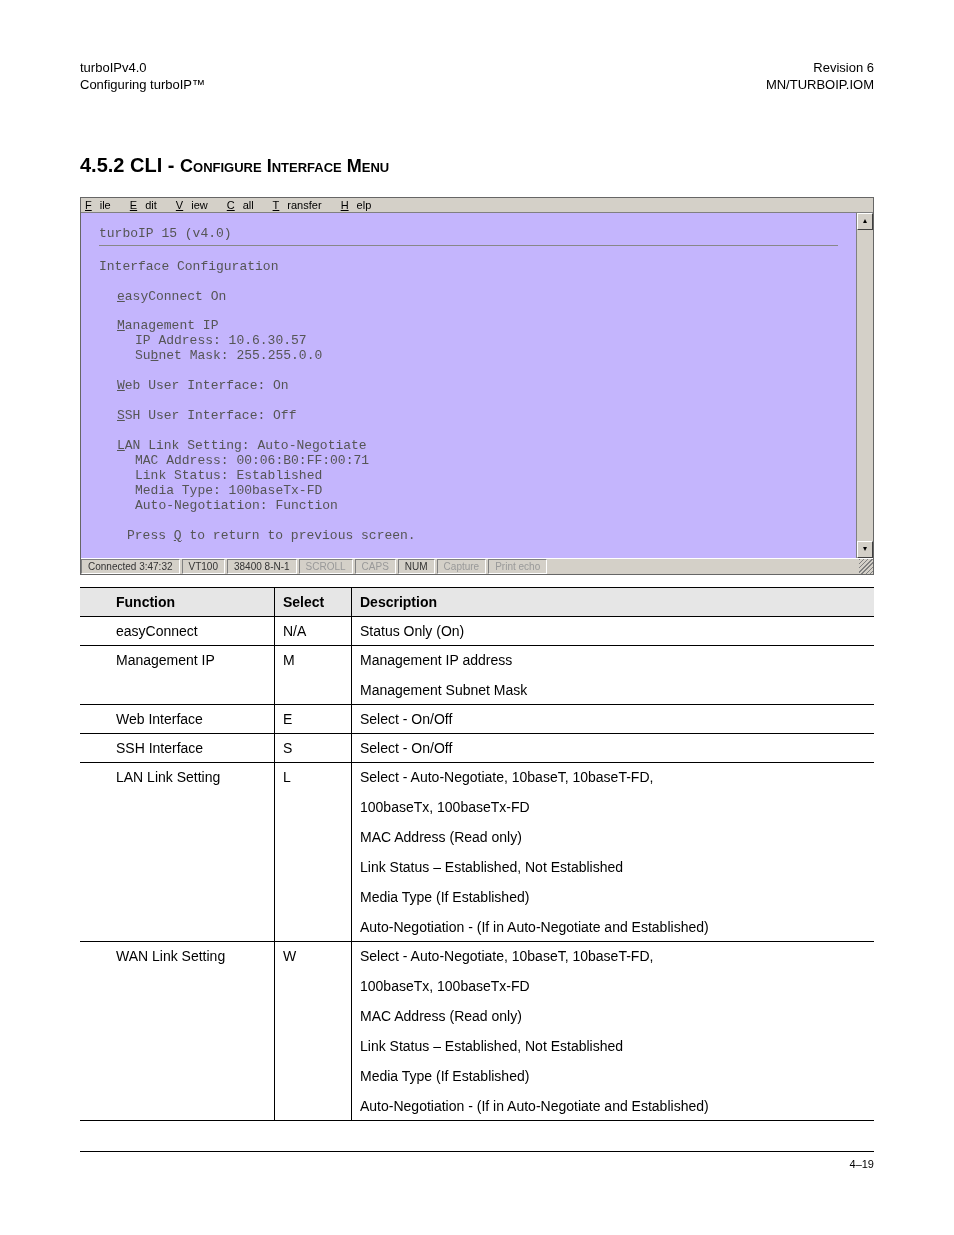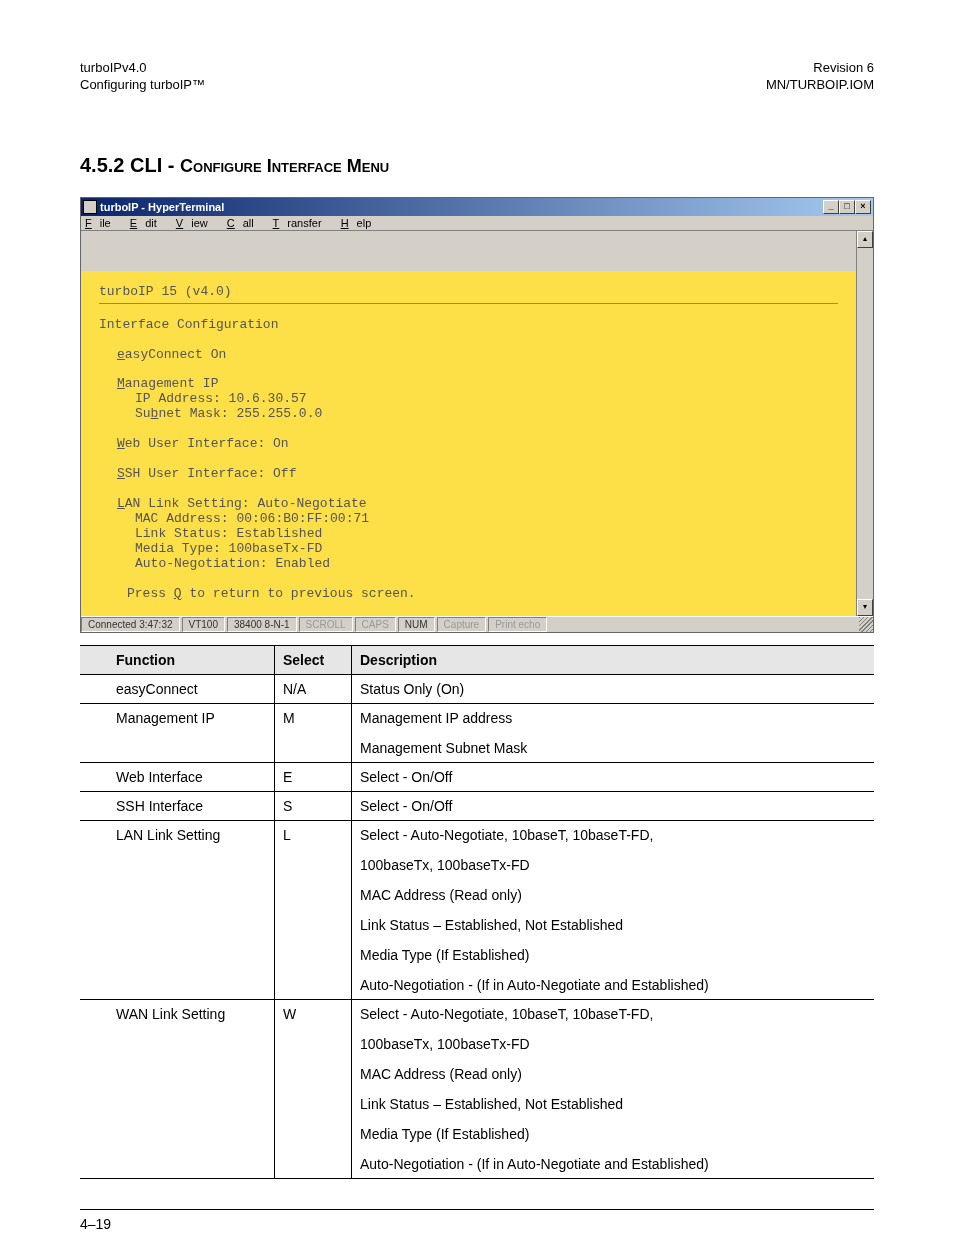--- a/index.html
+++ b/index.html
@@ -77,29 +77,28 @@
     background: #d4d0c8;
     padding: 1px 4px;
     font-size: 11px;
     border-bottom: 1px solid #808080;
   }
   .ht-menubar span { margin-right: 8px; }
   .ht-menubar .ul { text-decoration: underline; }
   .ht-body-wrap { display:flex; }
   .ht-body {
     flex: 1;
-    background: #fde047;
+    background: #c4b5fd;
     padding: 14px 18px;
     font-family: "Courier New", monospace;
     font-size: 13px;
     line-height: 1.15;
     color: #555;
     min-height: 310px;
     border-right: 0;
-    margin-top: 40px;
   }
   .ht-body .hr {
     border-bottom: 1px solid #888;
     margin: 3px 0 14px 0;
   }
   .ht-body .u { text-decoration: underline; }
   .ht-cols { display:flex; gap: 60px; }
   .ht-sb {
     width: 16px;
     background: #d4d0c8;
@@ -168,22 +167,22 @@
   table.def td.desc div:last-child { margin-bottom: 0; }
   .col-func { width: 150px; }
   .col-sel { width: 60px; }
 
   .page-rule {
     border: none;
     border-top: 1px solid #000;
     margin: 30px 0 6px 0;
   }
   .page-num {
-    text-align: left;
-    font-size: 14px;
+    text-align: right;
+    font-size: 11px;
   }
 </style>
 </head>
 <body>
 
 <div class="page">
 
   <div class="hdr">
     <div class="hdr-left">
       <div>turboIPv4.0</div>
@@ -197,31 +196,20 @@
 
   <div class="section-title">
     <span class="num">4.5.2</span>
     <span> </span>
     <span class="t-main">CLI</span>
     <span> - </span>
     <span class="t-sc" style="font-size:18px">Configure Interface Menu</span>
   </div>
 
   <div class="ht-window">
-    <div class="ht-titlebar">
-      <div class="ht-title-left">
-        <span class="ht-icon"></span>
-        <span>turboIP - HyperTerminal</span>
-      </div>
-      <div class="ht-winbtns">
-        <div class="ht-winbtn">_</div>
-        <div class="ht-winbtn">□</div>
-        <div class="ht-winbtn">×</div>
-      </div>
-    </div>
     <div class="ht-menubar">
       <span><span class="ul">F</span><span>ile</span></span>
       <span><span class="ul">E</span><span>dit</span></span>
       <span><span class="ul">V</span><span>iew</span></span>
       <span><span class="ul">C</span><span>all</span></span>
       <span><span class="ul">T</span><span>ransfer</span></span>
       <span><span class="ul">H</span><span>elp</span></span>
     </div>
     <div class="ht-body-wrap">
       <div class="ht-body">
@@ -239,21 +227,21 @@
           <div><span class="u">W</span><span>eb User Interface: On</span></div>
           <br>
           <div><span class="u">S</span><span>SH User Interface: Off</span></div>
           <br>
           <div class="ht-cols">
             <div>
               <div><span class="u">L</span><span>AN Link Setting: Auto-Negotiate</span></div>
               <div style="padding-left:18px">MAC Address: 00:06:B0:FF:00:71</div>
               <div style="padding-left:18px">Link Status: Established</div>
               <div style="padding-left:18px">Media Type: 100baseTx-FD</div>
-              <div style="padding-left:18px">Auto-Negotiation: Enabled</div>
+              <div style="padding-left:18px">Auto-Negotiation: Function</div>
             </div>
           </div>
           <br>
           <div style="padding-left:10px"><span>Press </span><span class="u">Q</span><span> to return to previous screen.</span></div>
         </div>
       </div>
       <div class="ht-sb">
         <div class="ht-sb-btn">▴</div>
         <div class="ht-sb-btn">▾</div>
       </div>

